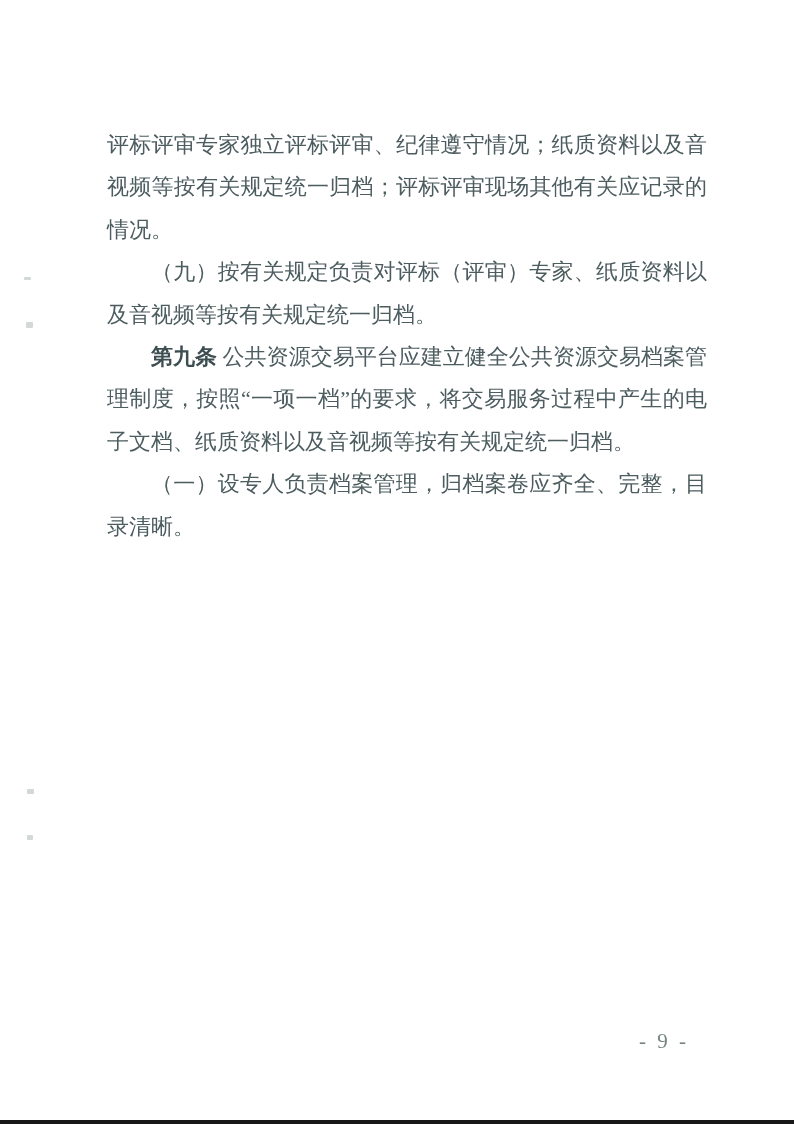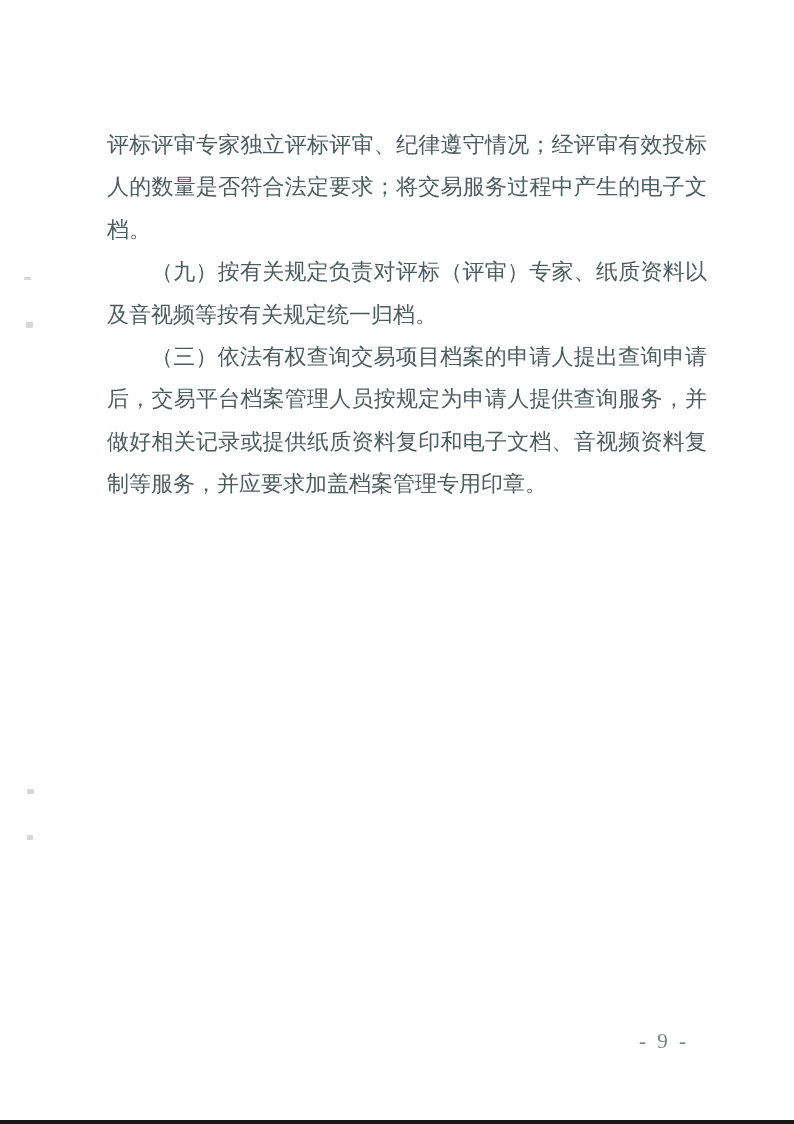--- a/index.html
+++ b/index.html
@@ -68,23 +68,24 @@
     height: 4px;
     background: #181818;
   }
 </style>
 </head>
 <body>
 
 <div class="document-page">
 
   <div class="document-body">
-      <p class="para">评标评审专家独立评标评审、纪律遵守情况；经评审有效投标人的数量是否符合法定要求；将交易服务过程中产生的电子文档。</p>
+      <p class="para">评标评审专家独立评标评审、纪律遵守情况；纸质资料以及音视频等按有关规定统一归档；评标评审现场其他有关应记录的情况。</p>
       <p class="para indent">（九）按有关规定负责对评标（评审）专家、纸质资料以及音视频等按有关规定统一归档。</p>
-      <p class="para indent">（三）依法有权查询交易项目档案的申请人提出查询申请后，交易平台档案管理人员按规定为申请人提供查询服务，并做好相关记录或提供纸质资料复印和电子文档、音视频资料复制等服务，并应要求加盖档案管理专用印章。</p>
+      <p class="para indent"><b class="term">第九条</b> 公共资源交易平台应建立健全公共资源交易档案管理制度，按照“一项一档”的要求，将交易服务过程中产生的电子文档、纸质资料以及音视频等按有关规定统一归档。</p>
+      <p class="para indent">（一）设专人负责档案管理，归档案卷应齐全、完整，目录清晰。</p>
     </div>
 
   <div class="scan-artifact speck-1"></div>
   <div class="scan-artifact speck-2"></div>
   <div class="scan-artifact speck-3"></div>
   <div class="scan-artifact speck-4"></div>
 
   <div class="page-number">- 9 -</div>
 
   <div class="scan-edge-bottom"></div>

